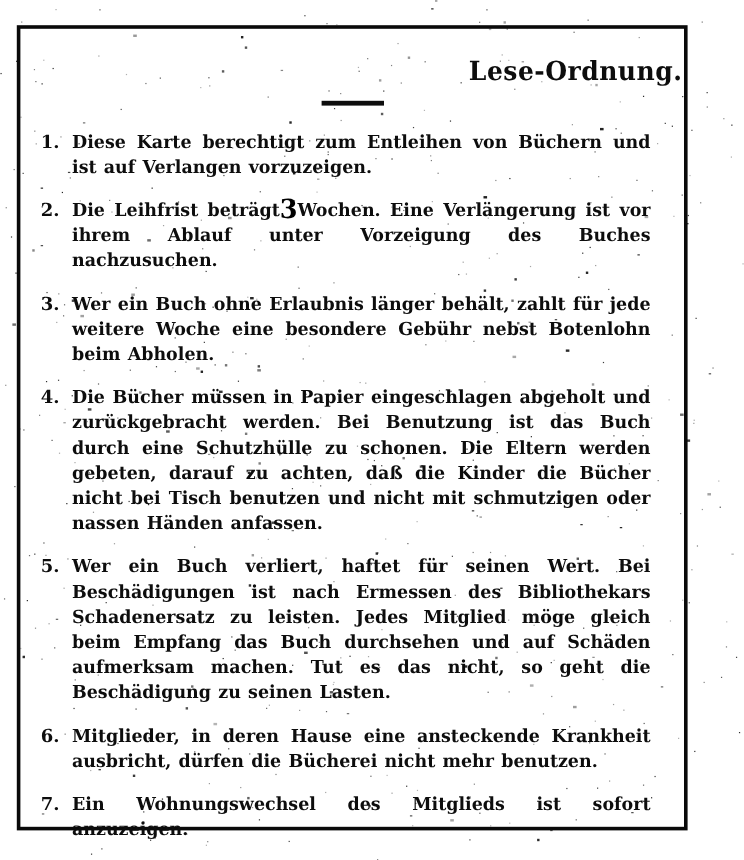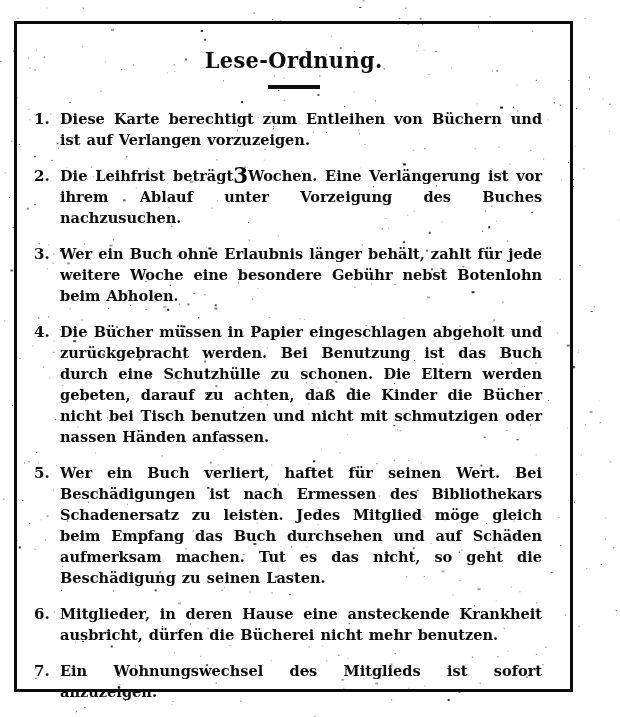--- a/index.html
+++ b/index.html
@@ -41,21 +41,21 @@
     left: 14px;
     top: 21px;
     width: 559px;
     height: 671px;
     box-sizing: border-box;
     z-index: 2;
   }
 
   
   .title-block {
-    text-align: center;
+    text-align: right;
     padding-top: 28px;
   }
 
   .doc-title {
     font-family: "DejaVu Serif", "Liberation Serif", serif;
     font-weight: bold;
     font-size: 22px;
     letter-spacing: 0.4px;
     color: #0d0d0d;
     line-height: 1;

